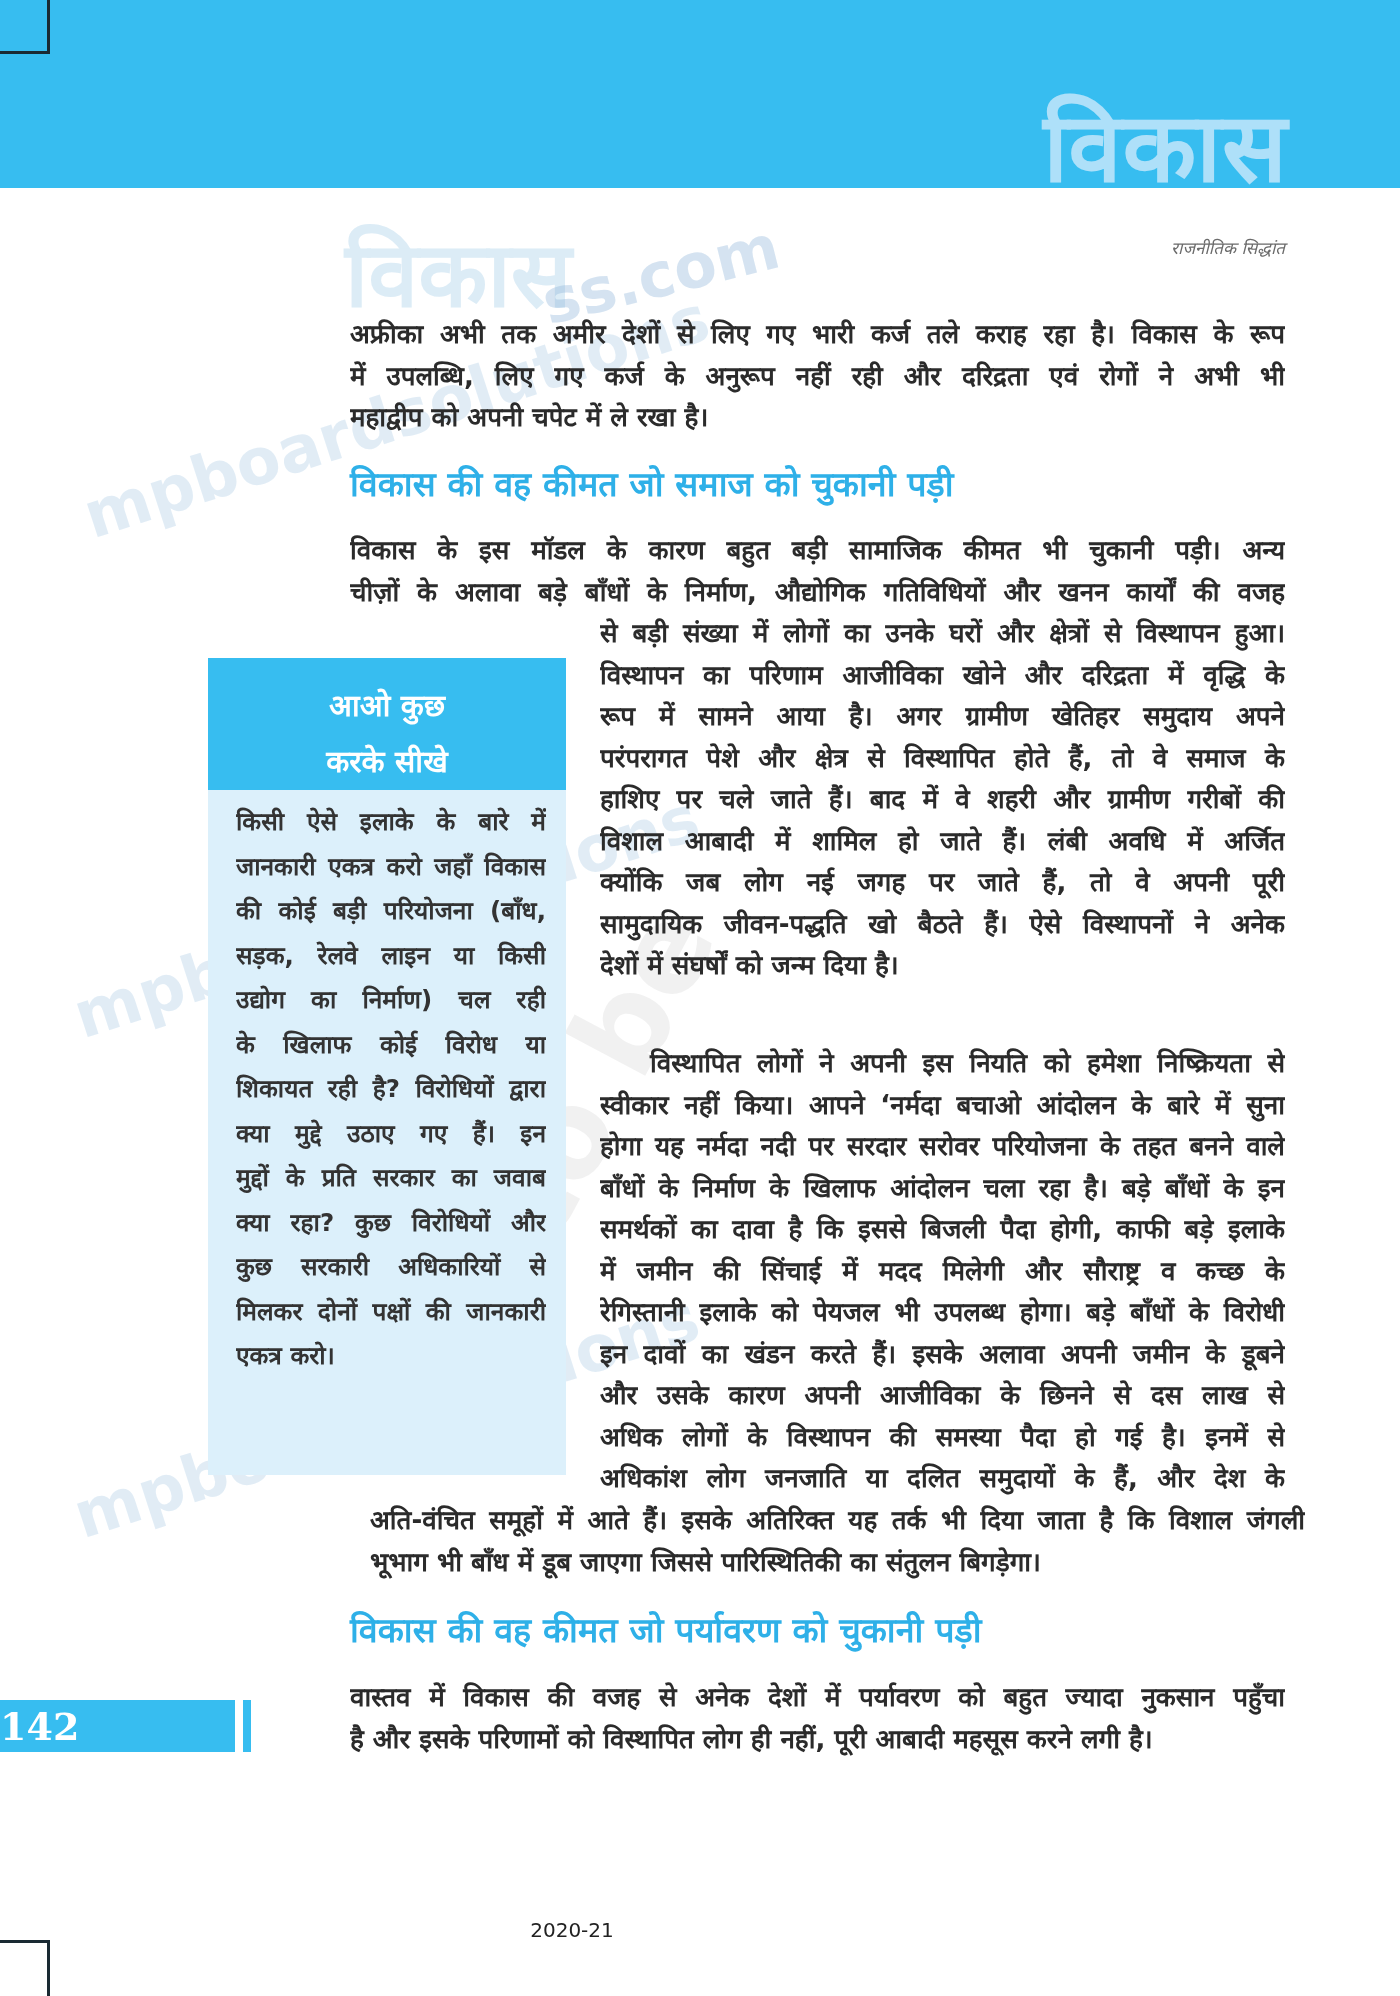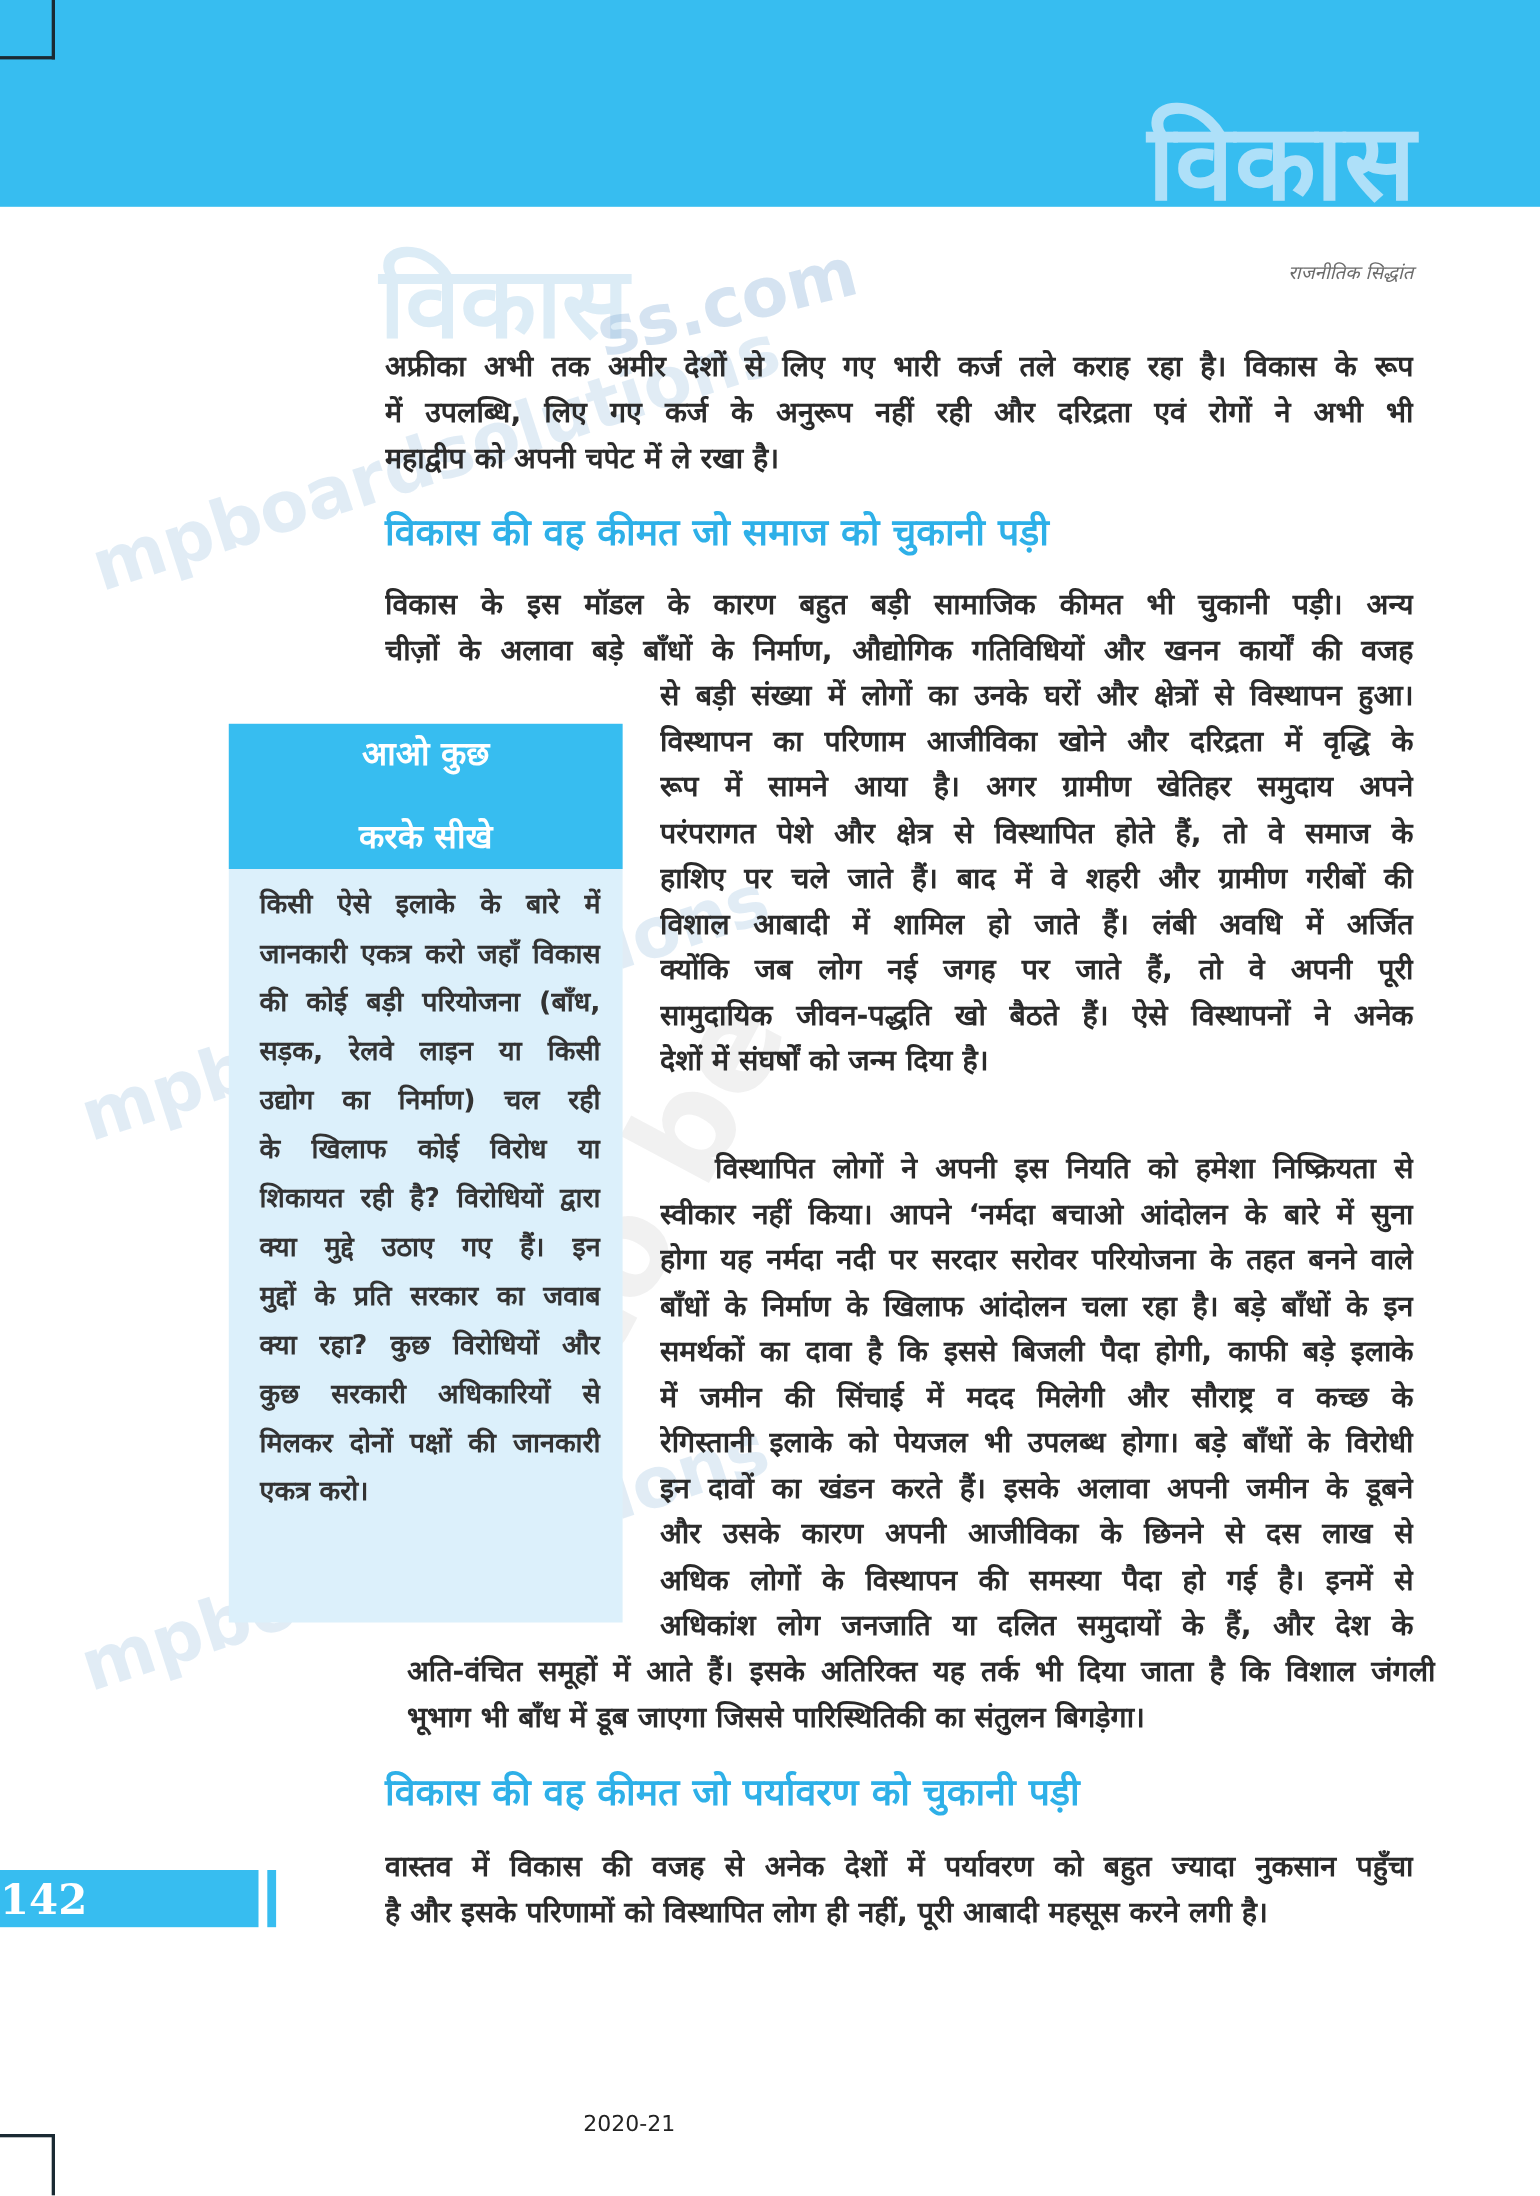--- a/index.html
+++ b/index.html
@@ -55,21 +55,21 @@
     position:absolute; left:350px; margin:0;
     font-size:34px; font-weight:bold; color:#2eb0e8; line-height:1.2;
   }
   .activity-box {
     position:absolute; left:208px; top:658px; width:358px; height:817px;
     background:#dcf0fb;
   }
   .activity-head {
     height:132px; background:#37bdf0; color:#ffffff;
     font-size:30px; font-weight:bold; text-align:center;
-    display:flex; flex-direction:column; justify-content:space-between; line-height:56px;
+    display:flex; flex-direction:column; justify-content:flex-end; line-height:56px;
   }
   .activity-body {
     padding:10px 20px 0 28px; font-size:24.5px; line-height:44.5px; color:#333;
   }
   .page-num-box {
     position:absolute; left:0; top:1700px; width:235px; height:52px;
     background:#37bdf0; color:#ffffff; font-size:38px; font-weight:bold;
     font-family:"DejaVu Serif", serif;
     display:flex; align-items:center; justify-content:flex-start; padding-right:35px; box-sizing:border-box;
   }

